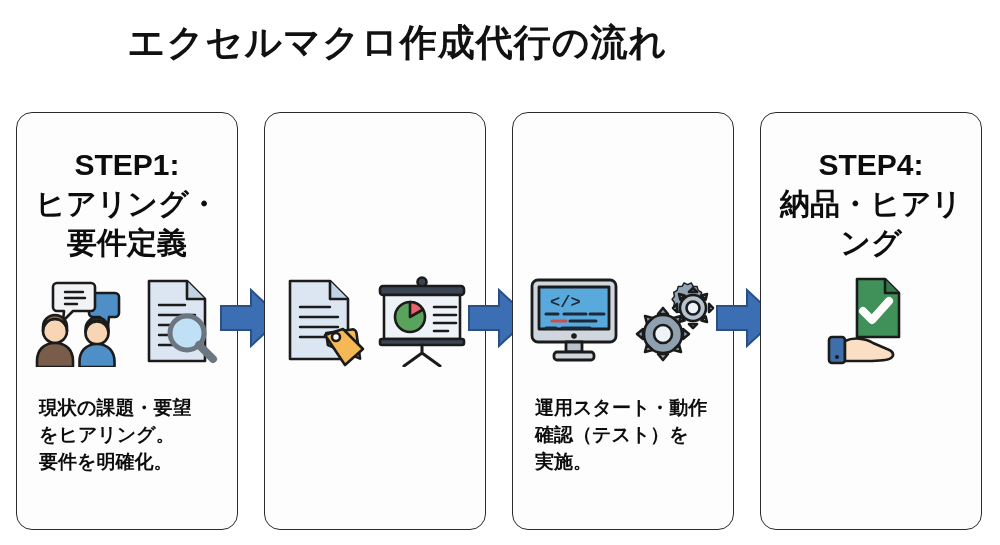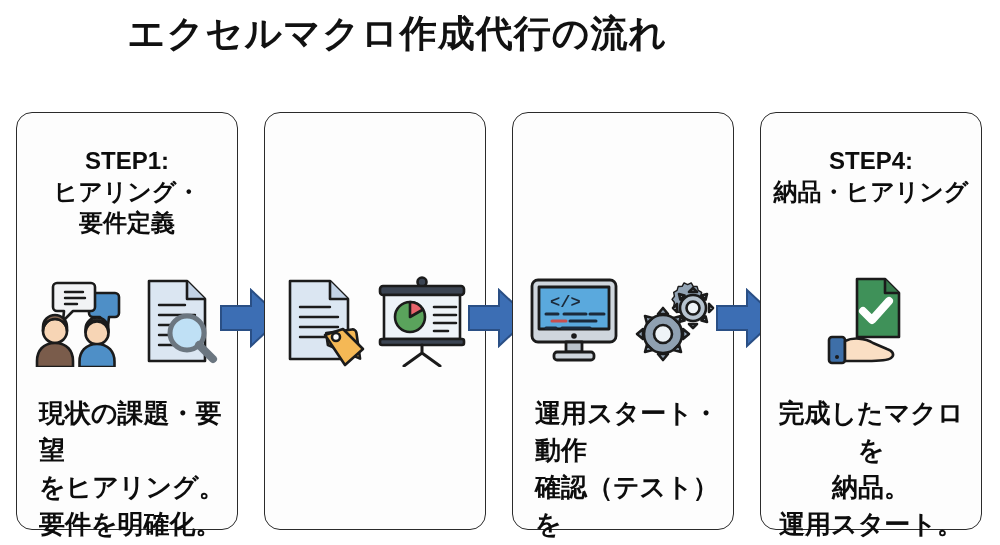--- a/index.html
+++ b/index.html
@@ -5,21 +5,21 @@
   * { box-sizing: border-box; margin: 0; padding: 0; }
   html, body {
     width: 1000px; height: 545px;
     background: #ffffff;
     font-family: "Liberation Sans", "DejaVu Sans", sans-serif;
     overflow: hidden;
   }
   .page { position: relative; width: 1000px; height: 545px; background:#fff; }
 
   .title {
-    position: absolute; top: 9px; left: 0; width: 795px;
+    position: absolute; top: 18px; left: 0; width: 795px;
     text-align: center;
     font-size: 37px; font-weight: 700; color: #111111;
     letter-spacing: 1px;
   }
 
   .cards {
     position: absolute; top: 112px; left: 16px;
     width: 968px; height: 418px;
     display: flex; gap: 0;
   }
@@ -31,36 +31,36 @@
     border-radius: 16px;
     background: #fdfdfd;
     display: flex; flex-direction: column;
     align-items: center;
     padding: 32px 10px 14px 10px;
   }
   .card-gap { width: 26px; flex: 0 0 26px; position: relative; }
 
   .card-head {
     text-align: center;
-    font-size: 24px; font-weight: 700; color: #0d0d0d;
+    font-size: 30px; font-weight: 700; color: #0d0d0d;
     line-height: 1.30;
     white-space: pre-line;
   }
 
   .icon-row {
     position: absolute; left: 0; top: 158px; width: 100%;
     height: 104px;
     display: flex; align-items: center; justify-content: center;
     gap: 8px;
   }
 
   .card-body {
     position: absolute; left: 12px; right: 12px; top: 282px;
     text-align: center;
-    font-size: 26px; font-weight: 700; color: #0d0d0d;
+    font-size: 19px; font-weight: 700; color: #0d0d0d;
     line-height: 1.42;
     white-space: pre-line;
   }
   .card-body.left { text-align: left; padding-left: 10px; }
 
   
   .arrow {
     position: absolute;
     left: -18px; top: 176px;
     width: 62px; height: 60px;
@@ -222,19 +222,16 @@
               <path d="M60 4 v14 h14" fill="#35794a"></path>
               <path d="M38 36 l9 9 17 -19" fill="none" stroke="#ffffff" stroke-width="8" stroke-linecap="round" stroke-linejoin="round"></path>
               <rect x="4" y="62" width="16" height="26" rx="3" fill="#3e6fa8"></rect>
               <circle cx="12" cy="82" r="2" fill="#1b1b1b" stroke="none"></circle>
               <path d="M20 66 c8 -4 20 -3 28 2 l14 6 c6 2 8 6 4 9 -4 3 -14 3 -24 3 h-22 z" fill="#fadfc4"></path>
             </g>
           </svg>
         </span>
 
       </div>
-      <div class="card-body">完成したマクロを
-納品。
-運用スタート。</div>
     </div>
 
   </div>
 </div>
 
 </body></html>

